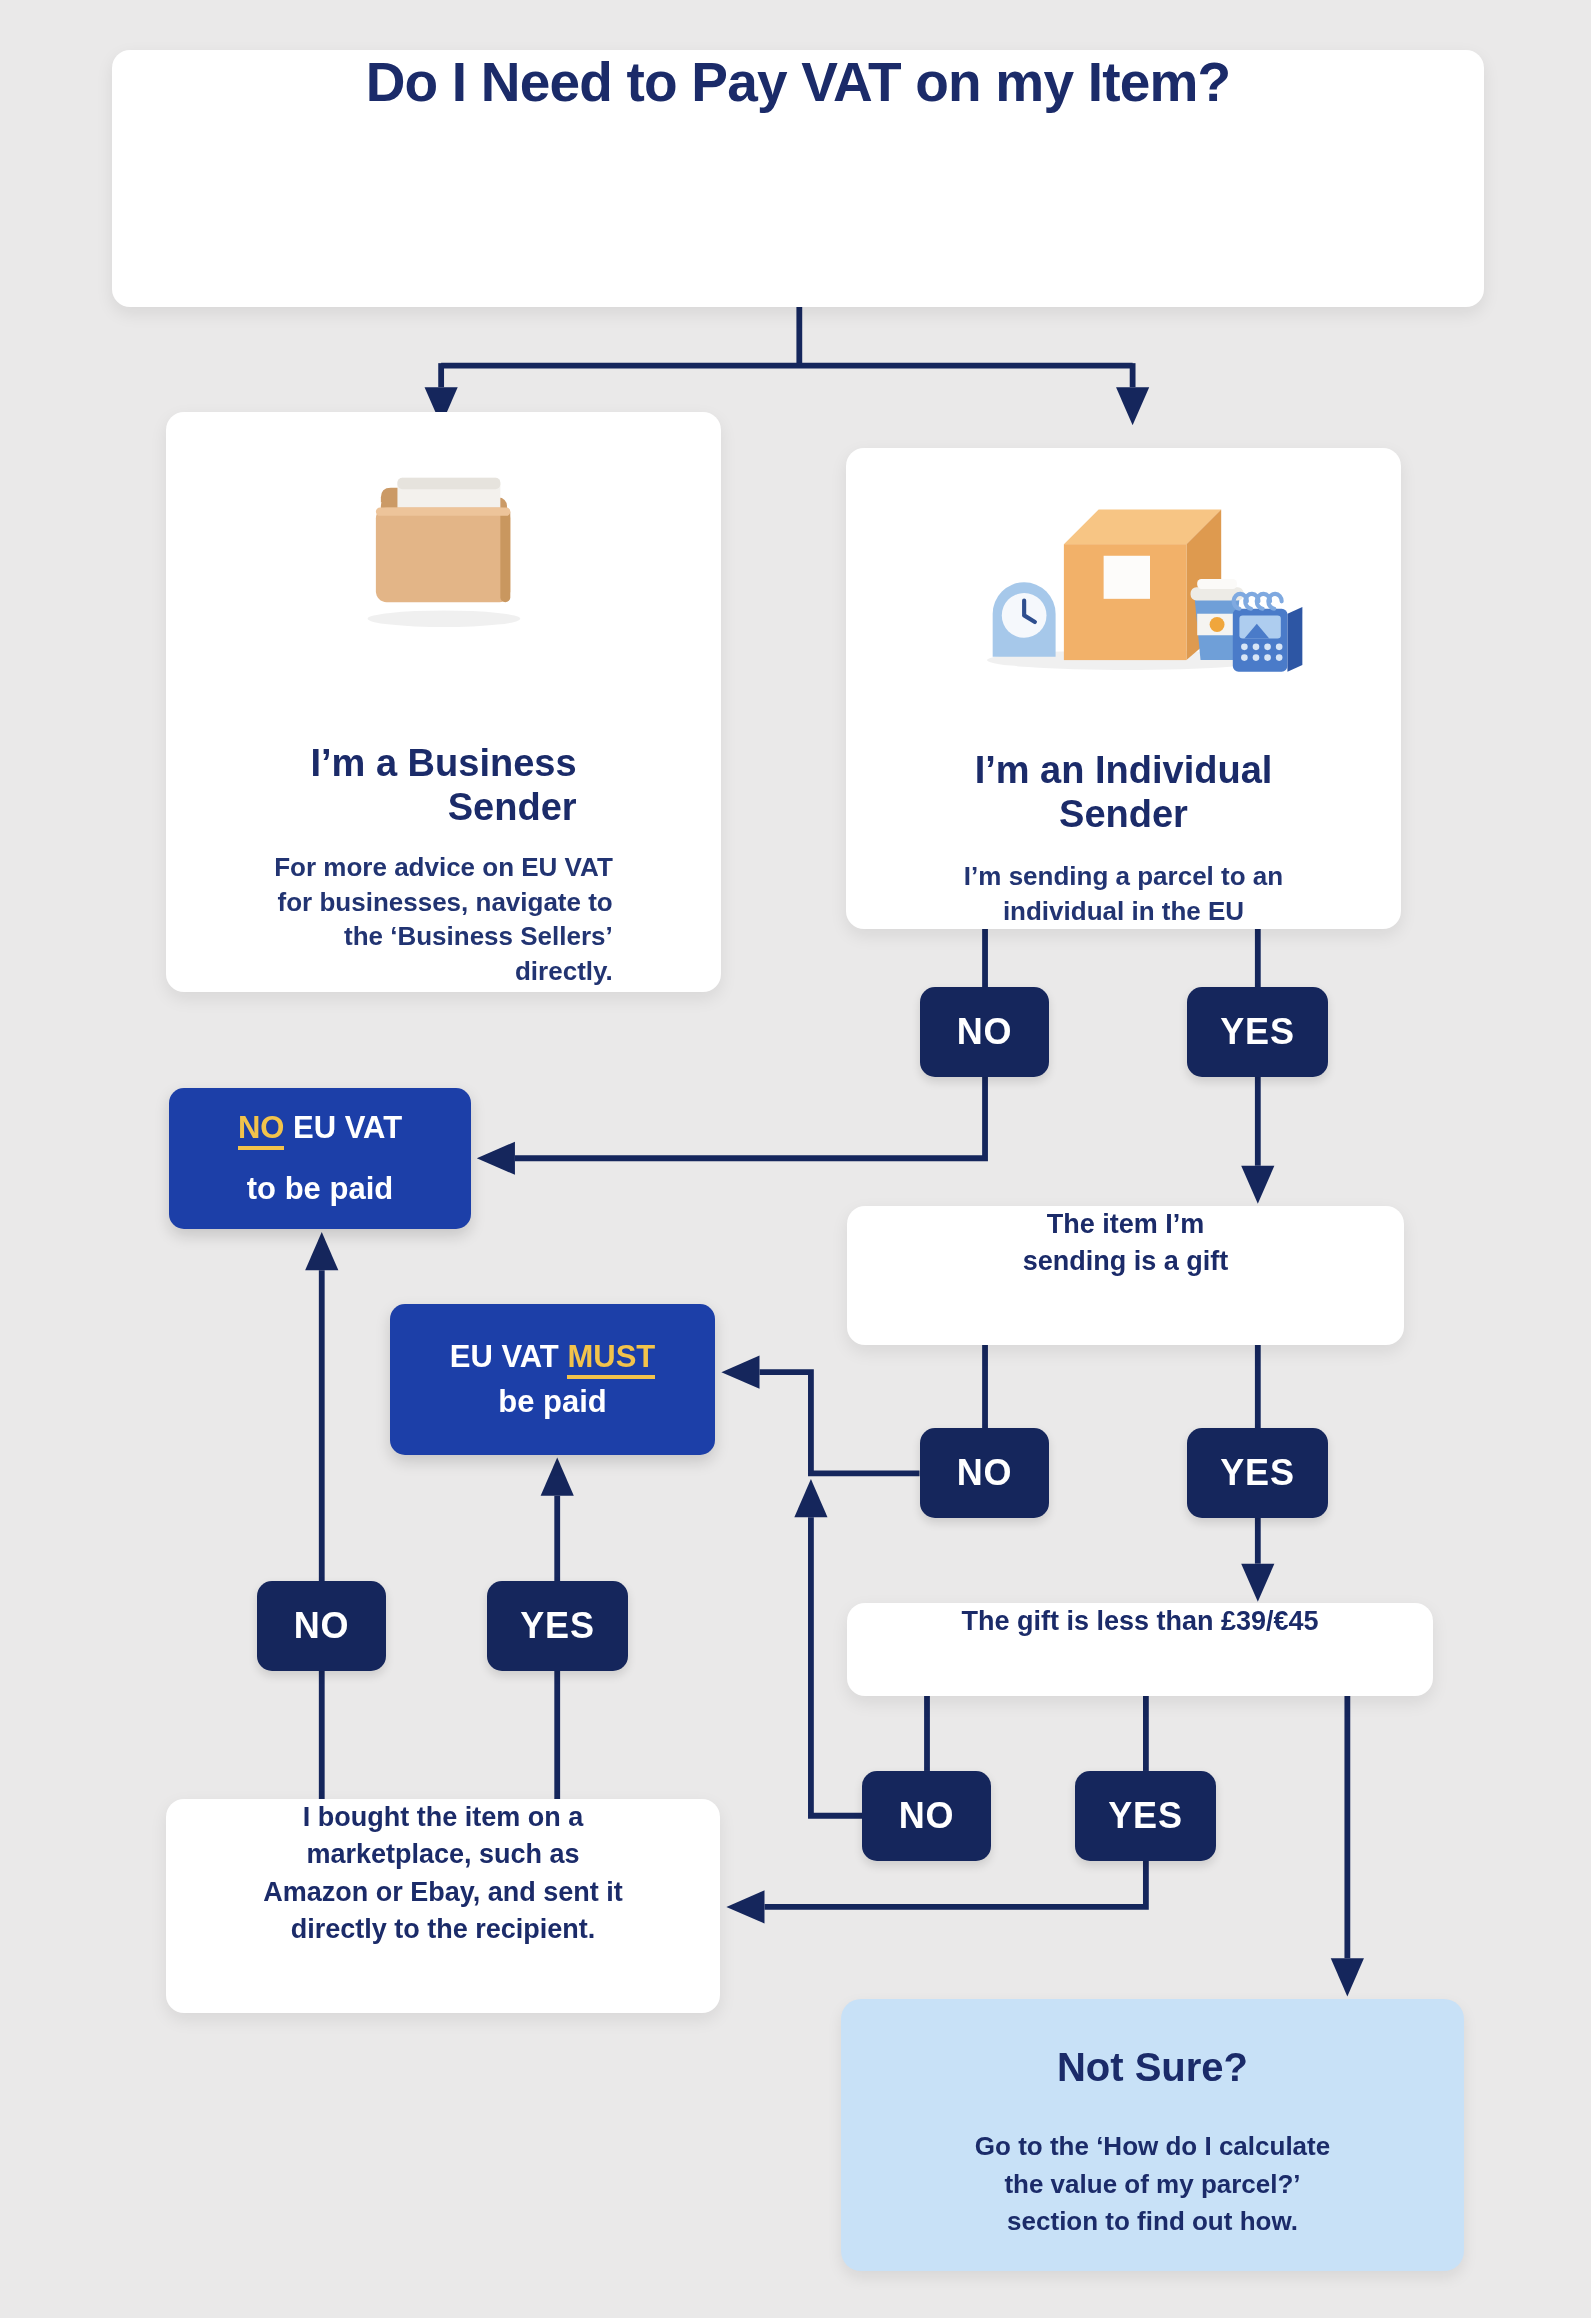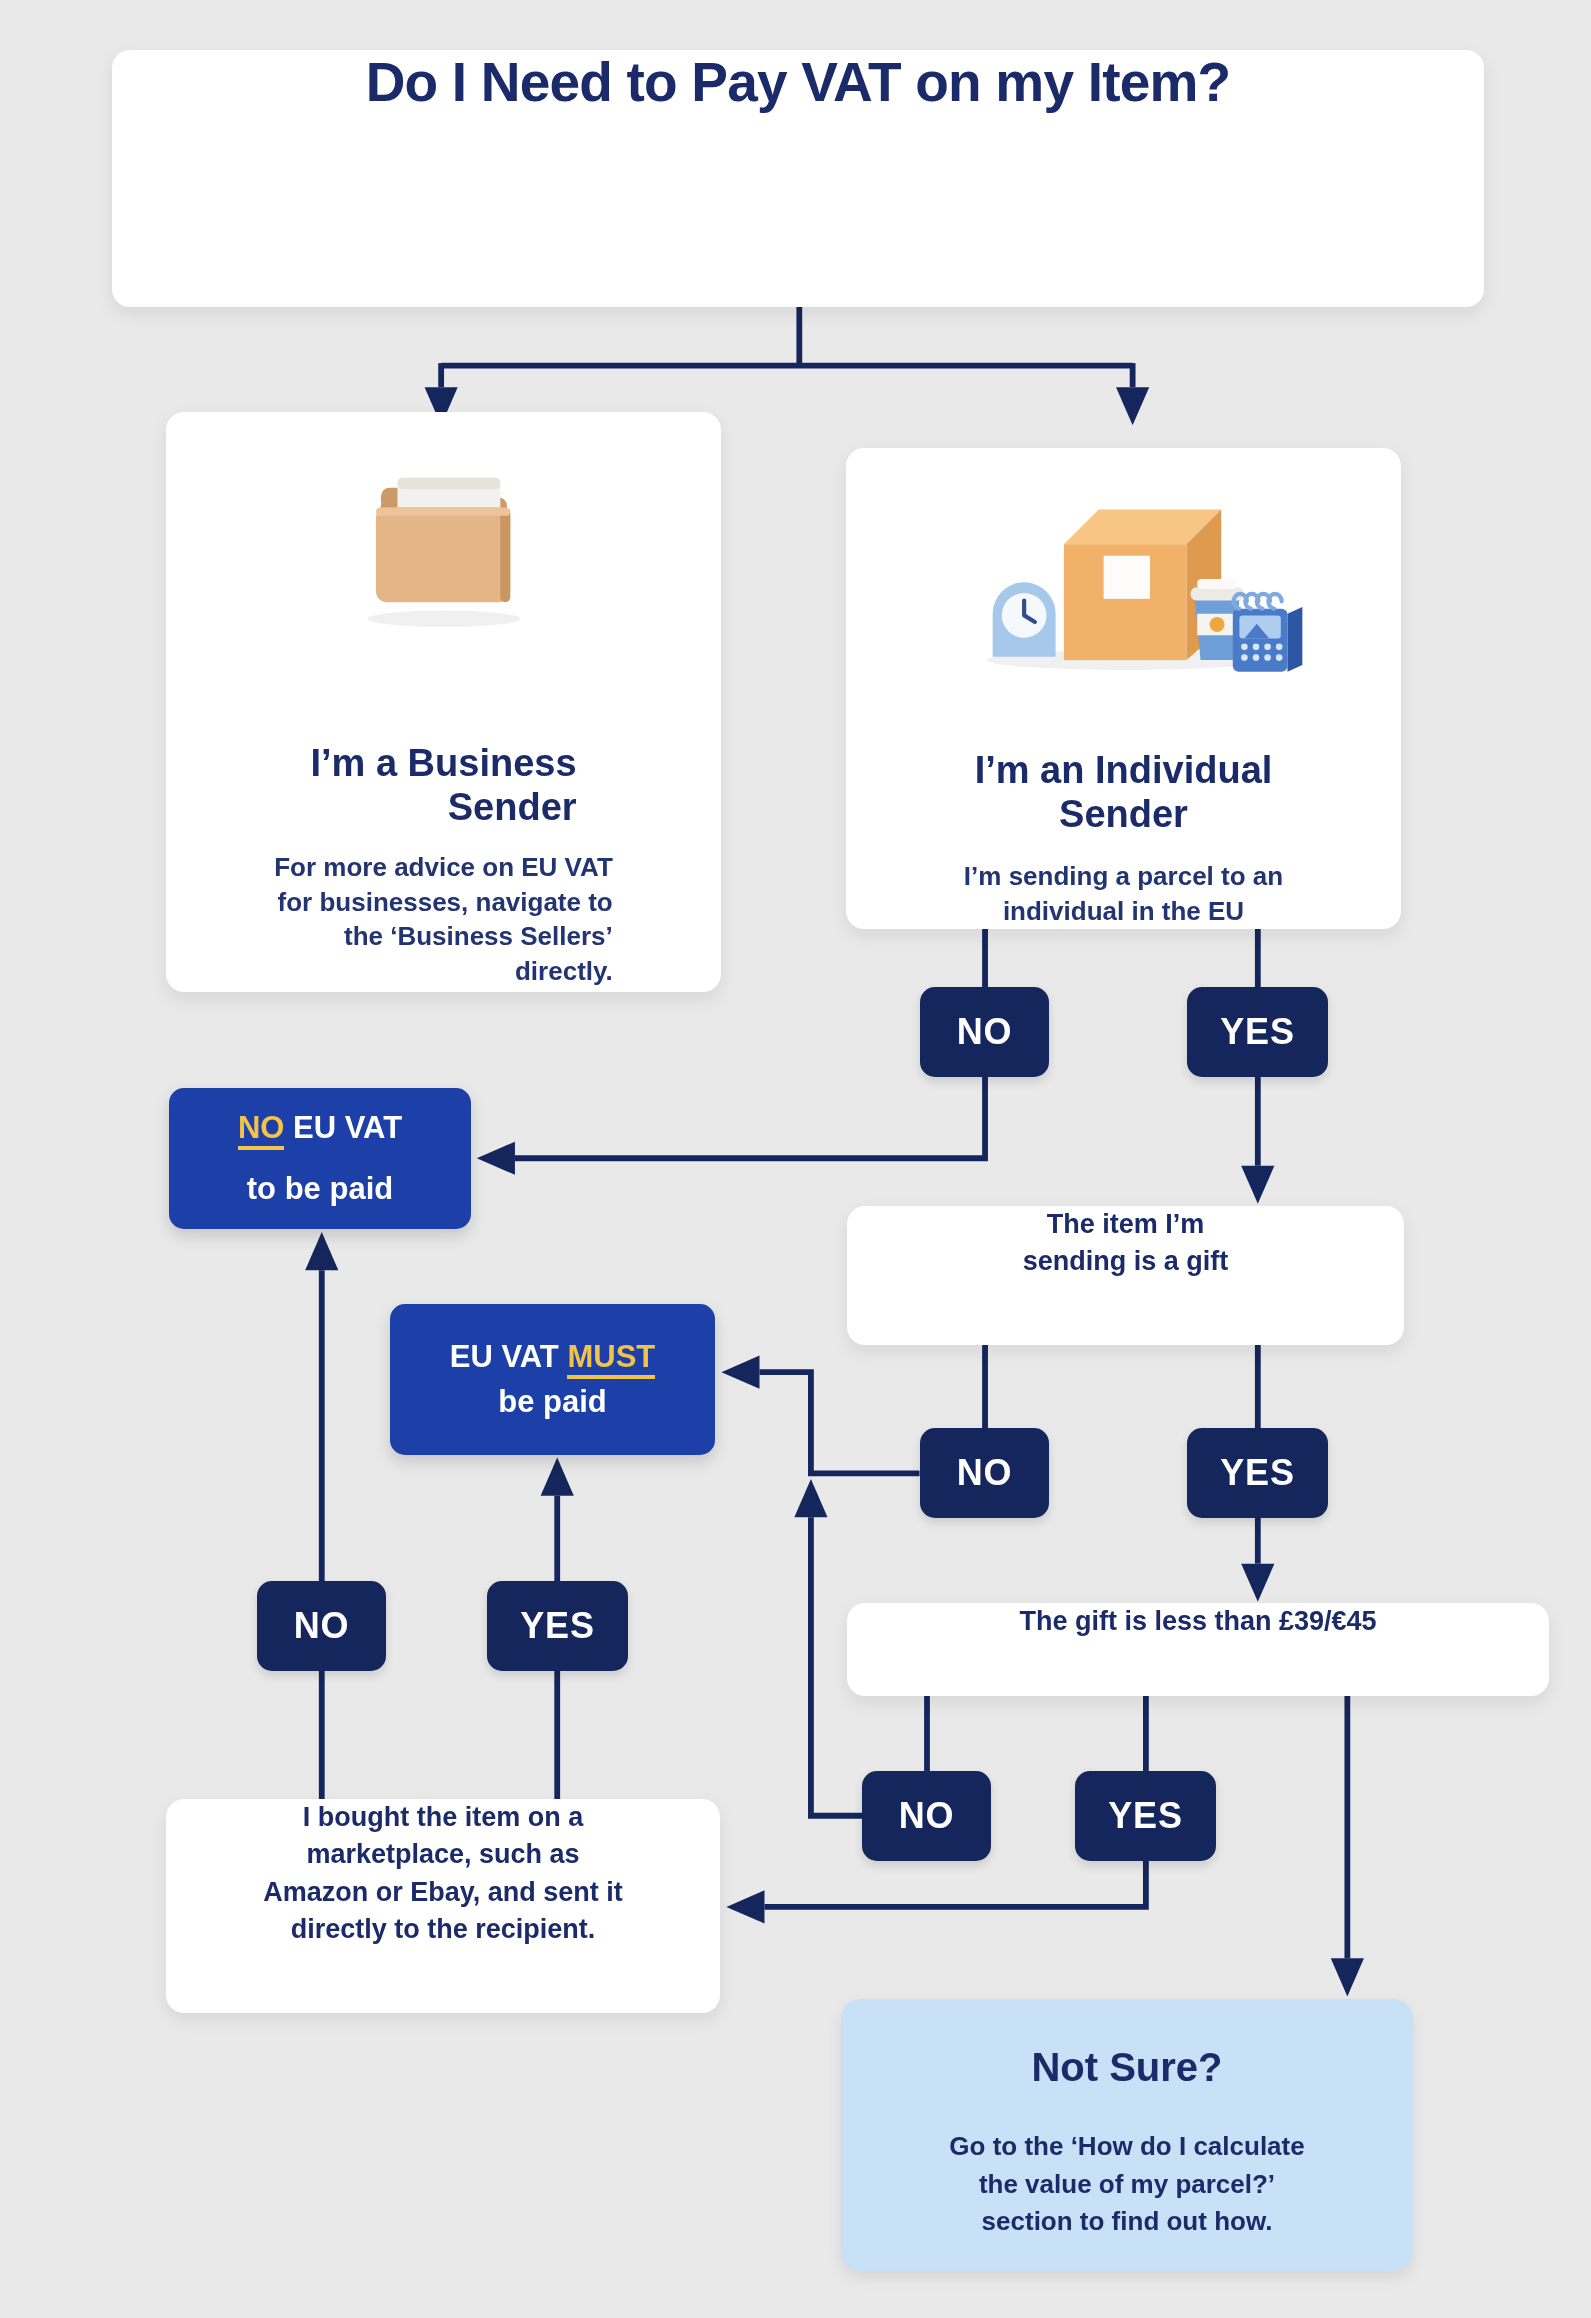--- a/index.html
+++ b/index.html
@@ -38,21 +38,21 @@
   .card-business .card-heading { margin-top:106px; }
   .card-individual .card-heading { margin-top:71px; }
 
   .card-body { font-size:26px; font-weight:600; line-height:1.33; color:#223472; }
   .card-business .card-body { margin-top:21.6px; }
   .card-individual .card-body { margin-top:23px; }
 
   .statement { display:flex; flex-direction:column; align-items:center; justify-content:flex-start;
     font-size:27px; font-weight:700; line-height:1.38; color:#1B2B69; }
   .box-gift { left:847px; top:1206px; width:557px; height:139px; }
-  .box-giftvalue { left:847px; top:1603px; width:702px; height:93px; }
+  .box-giftvalue { left:847px; top:1603px; width:586px; height:93px; }
   .box-marketplace { left:166px; top:1799px; width:554px; height:214px; }
 
   .badge {
     position:absolute; z-index:3; background:#15265C; border-radius:15px;
     display:flex; align-items:center; justify-content:center;
     color:#FFFFFF; font-size:36px; font-weight:700; letter-spacing:0.8px;
     box-shadow:0 4.1px 10px rgba(0,0,0,0.12);
   }
   .b-no  { width:129px; height:90px; }
   .b-yes { width:141px; height:90px; }
@@ -69,21 +69,21 @@
     position:absolute; z-index:3; background:#1C3FA8; border-radius:15px;
     display:flex; flex-direction:column; align-items:center; justify-content:center;
     color:#FFFFFF; font-size:31px; font-weight:700; line-height:1.42;
     box-shadow:0 6.6px 15px rgba(0,0,0,0.15); text-align:center;
   }
   .box-novat { left:169px; top:1088px; width:302px; height:141px;gap:16px; }
   .box-mustvat { left:390px; top:1304px; width:325px; height:151px; }
   .hl { color:#F2C34B; display:inline-block; border-bottom:4.1px solid #F2C34B; padding-bottom:0.8px; line-height:1.1; }
 
   .notsure {
-    position:absolute; z-index:2; left:841px; top:1999px; width:572px; height:272px;
+    position:absolute; z-index:2; left:841px; top:1999px; width:623px; height:272px;
     background:#C8E1F7; border-radius:20px; text-align:center; color:#1B2B69;
     box-shadow:0 6.6px 15px rgba(0,0,0,0.08);
   }
   .notsure-heading { margin-top:46px; font-size:40px; font-weight:700; }
   .notsure-body { margin-top:38px; font-size:26px; font-weight:600; line-height:1.45; }
 </style>
 </head>
 <body>
 
 <div class="stage">

